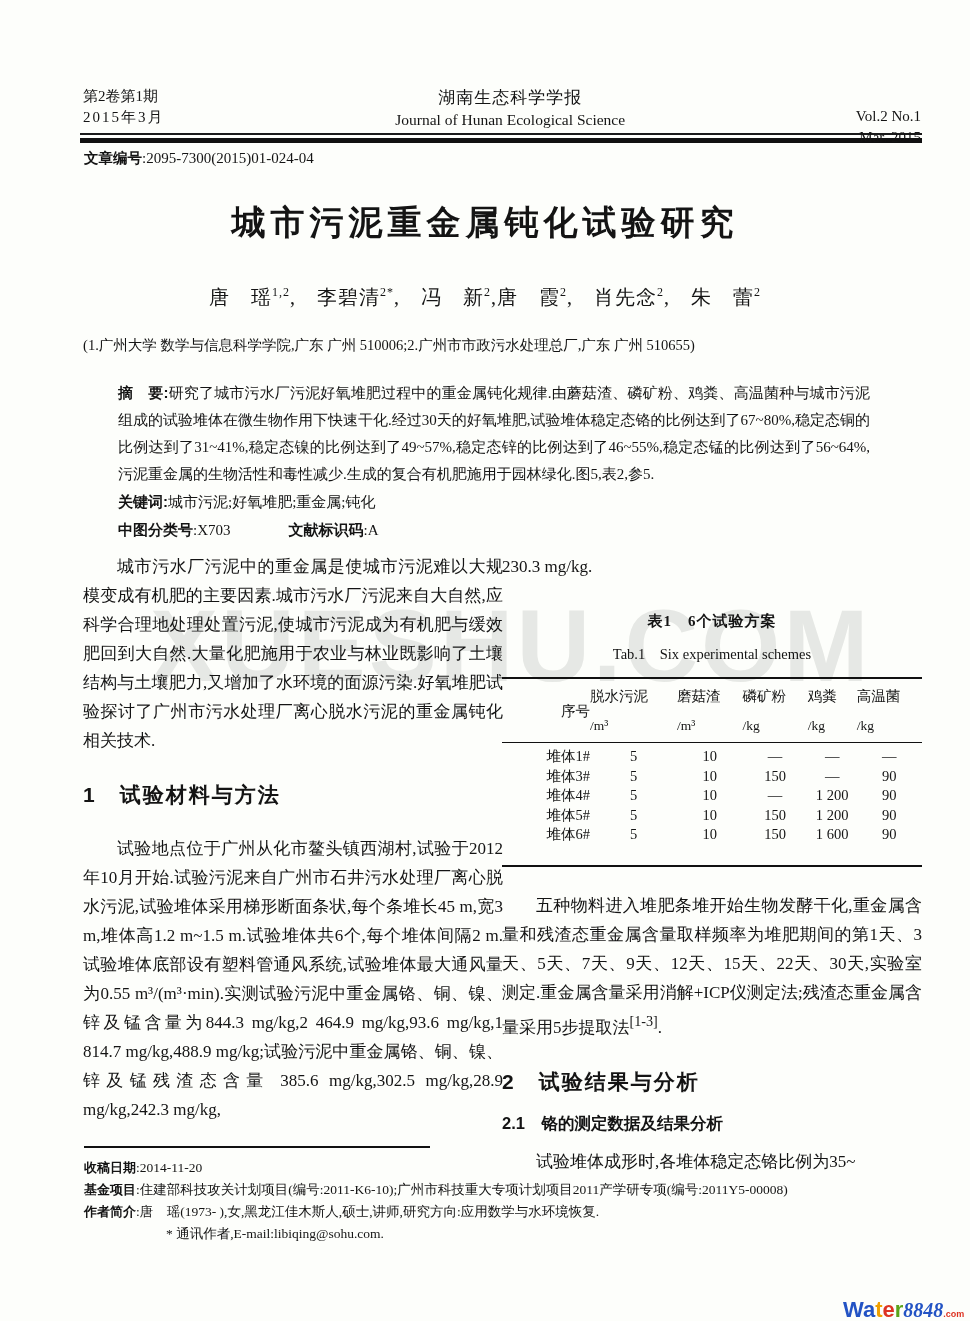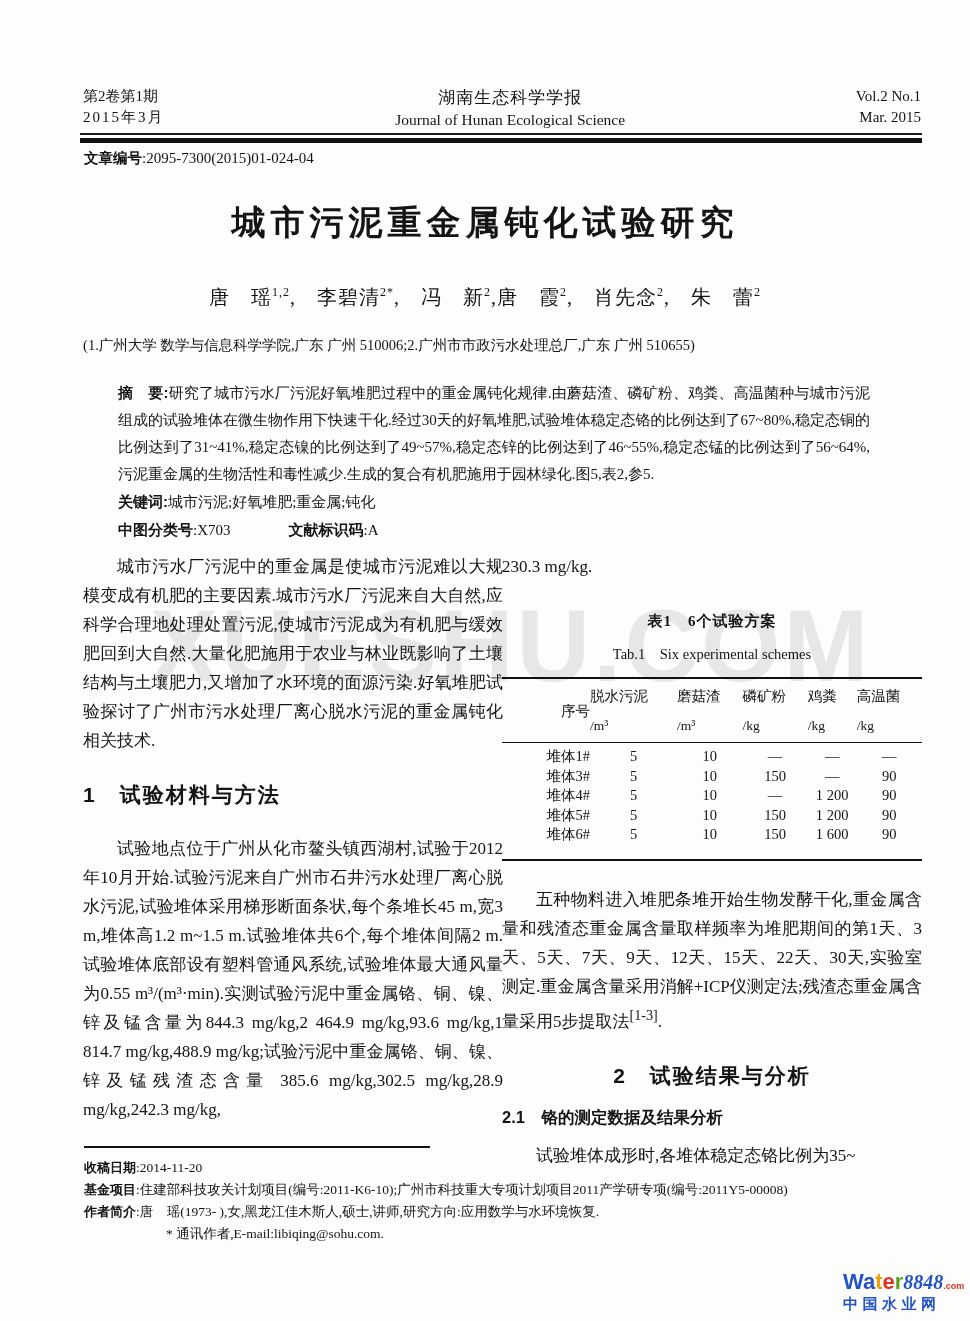--- a/index.html
+++ b/index.html
@@ -16,21 +16,21 @@
   }
   .z { position:relative; z-index:1; }
 
   
   .hdr { position:absolute; left:83px; top:86px; width:838px; display:flex; justify-content:space-between; align-items:flex-start;gap:24px; }
   .hdr-left { font-size:15px; line-height:21px; white-space:nowrap; }
   .hdr-left .d { letter-spacing:2px; }
   .hdr-center { text-align:center; }
   .hdr-center .cn { font-size:17px; letter-spacing:1px; }
   .hdr-center .en { font-size:15.5px; margin-top:2px; }
-  .hdr-right { text-align:right; font-size:15px; line-height:21px; white-space:nowrap; }
+  .hdr-right { text-align:right; font-size:15px; line-height:21px; white-space:nowrap;margin-top:20px; }
   .rule-thin  { position:absolute; left:80px; top:133px; width:842px; height:1.5px; background:#1a1a1a; }
   .rule-thick { position:absolute; left:80px; top:138px; width:842px; height:5px; background:#111; }
 
   .artid { position:absolute; left:84px; top:149px; font-size:15px; }
   .artid b { font-family:"Liberation Sans", sans-serif; font-size:14.5px; }
 
   .title { position:absolute; left:0; top:200px; width:970px; text-align:center;
            font-size:34px; font-weight:bold; letter-spacing:5px;
            font-family:"Liberation Sans", sans-serif; }
 
@@ -58,33 +58,33 @@
   .tblwrap { margin-top:26px; }
   .t-cn { text-align:center; font-weight:bold; font-size:15px; letter-spacing:1px; }
   .t-en { text-align:center; font-size:14.5px; margin-top:4px; }
   table.t1 { width:100%; border-collapse:collapse; margin-top:8px;
              border-top:2.4px solid #111; border-bottom:2.4px solid #111; font-size:14.5px; }
   .t1 th { font-weight:normal; border-bottom:1.6px solid #111; padding:3px 0 2px 0; vertical-align:middle; }
   .t1 th .u { font-size:13.5px; }
   .t1 th .u:empty { display:none; }
   .t1 td { text-align:center; padding:0; line-height:19.5px; }
   .t1 tr.first td { padding-top:4px; }
-  .t1 tr.last td { padding-bottom:14px; }
+  .t1 tr.last td { padding-bottom:20px; }
   .t1 td.c0, .t1 th.c0 { text-align:right; width:88px; }
 
   
   .fnblock { position:absolute; left:84px; top:1146px; width:845px; z-index:1; }
   .fn-rule { width:346px; height:2px; background:#111; margin-bottom:9px; }
   .fn { font-size:13.5px; line-height:22px; }
   .fn b { font-family:"Liberation Sans", sans-serif; font-size:13px; }
   .fn.indent { padding-left:82px; }
 
   
   .logo { position:absolute; left:843px; top:1271px; z-index:1; font-family:"Liberation Sans", sans-serif; line-height:1; }
-  .logo-row1 { white-space:nowrap; }
+  .logo-row1 { white-space:nowrap;margin-top:28px; }
   .logo-word span { font-size:22px; font-weight:bold; }
   .logo-num { font-size:20px; font-weight:bold; font-style:italic; font-family:"Liberation Serif", serif; }
   .logo-com { font-size:9px; font-weight:bold; }
   .logo-sub { margin-top:3px; font-size:15px; font-weight:bold; letter-spacing:4.5px; white-space:nowrap; }
 </style>
 </head>
 <body>
 
 <div class="page">
 
@@ -205,21 +205,21 @@
               <td>150</td>
               <td>1 600</td>
               <td>90</td>
             </tr>
         </tbody>
       </table>
     </div>
 
     <p class="p" style="margin-top:24px;"><span>五种物料进入堆肥条堆开始生物发酵干化,重金属含量和残渣态重金属含量取样频率为堆肥期间的第1天、3天、5天、7天、9天、12天、15天、22天、30天,实验室测定.重金属含量采用消解+ICP仪测定法;残渣态重金属含量采用5步提取法</span><sup>[1-3]</sup><span>.</span></p>
 
-    <div class="h1" style="margin:28px 0 0 0;text-align:center;">2　试验结果与分析</div>
+    <div class="h1" style="margin:28px 0 0 0;">2　试验结果与分析</div>
     <div class="h21">2.1　铬的测定数据及结果分析</div>
     <p class="p">试验堆体成形时,各堆体稳定态铬比例为35~</p>
   </div>
 
   <div class="fnblock">
     <div class="fn-rule"></div>
     <div class="fn"><b>收稿日期</b><span>:2014-11-20</span></div>
     <div class="fn"><b>基金项目</b><span>:住建部科技攻关计划项目(编号:2011-K6-10);广州市科技重大专项计划项目2011产学研专项(编号:2011Y5-00008)</span></div>
     <div class="fn"><b>作者简介</b><span>:唐　瑶(1973- ),女,黑龙江佳木斯人,硕士,讲师,研究方向:应用数学与水环境恢复.</span></div>
     <div class="fn indent"><b></b><span>* 通讯作者,E-mail:libiqing@sohu.com.</span></div>

